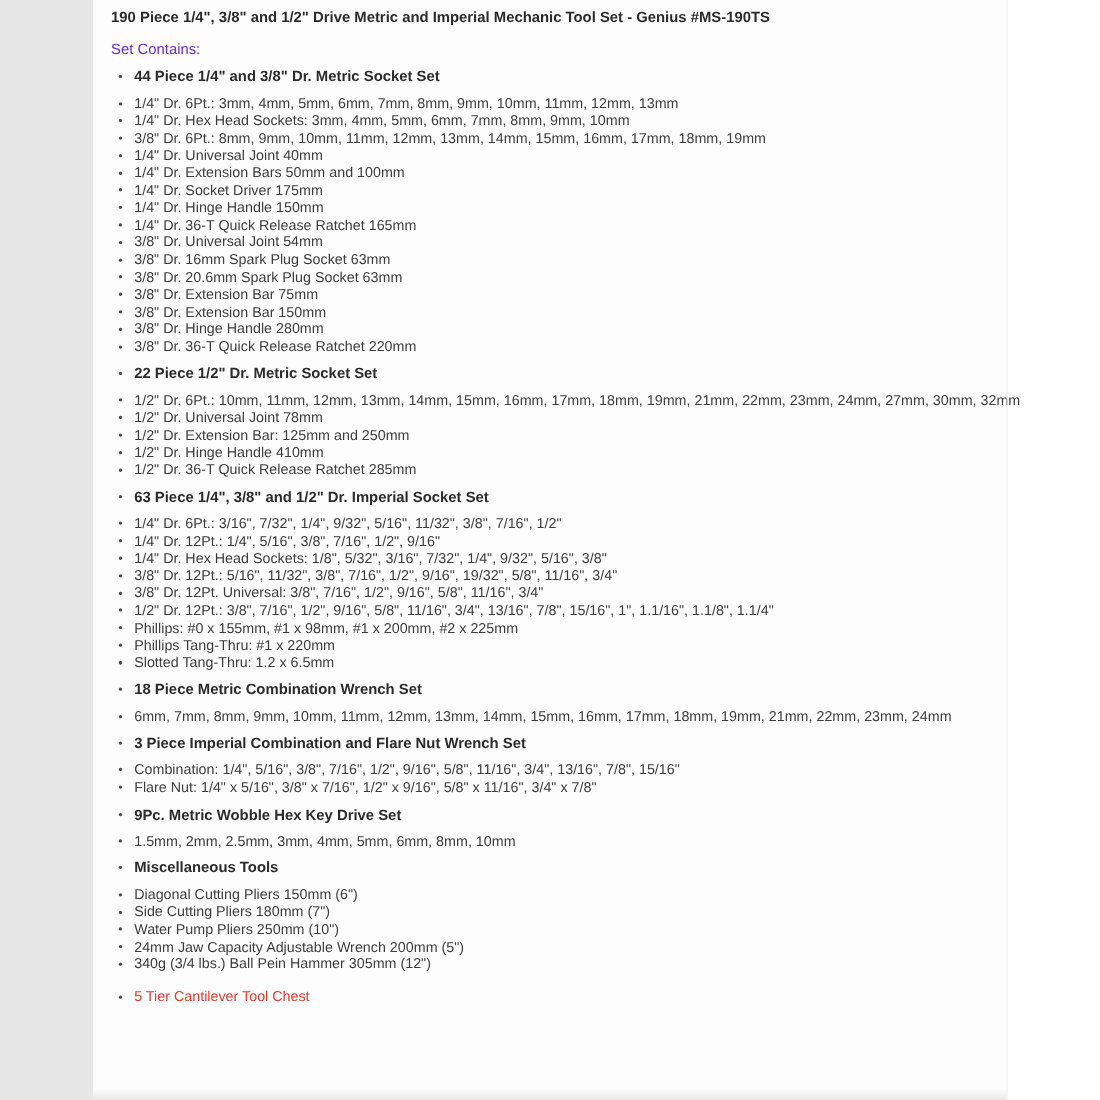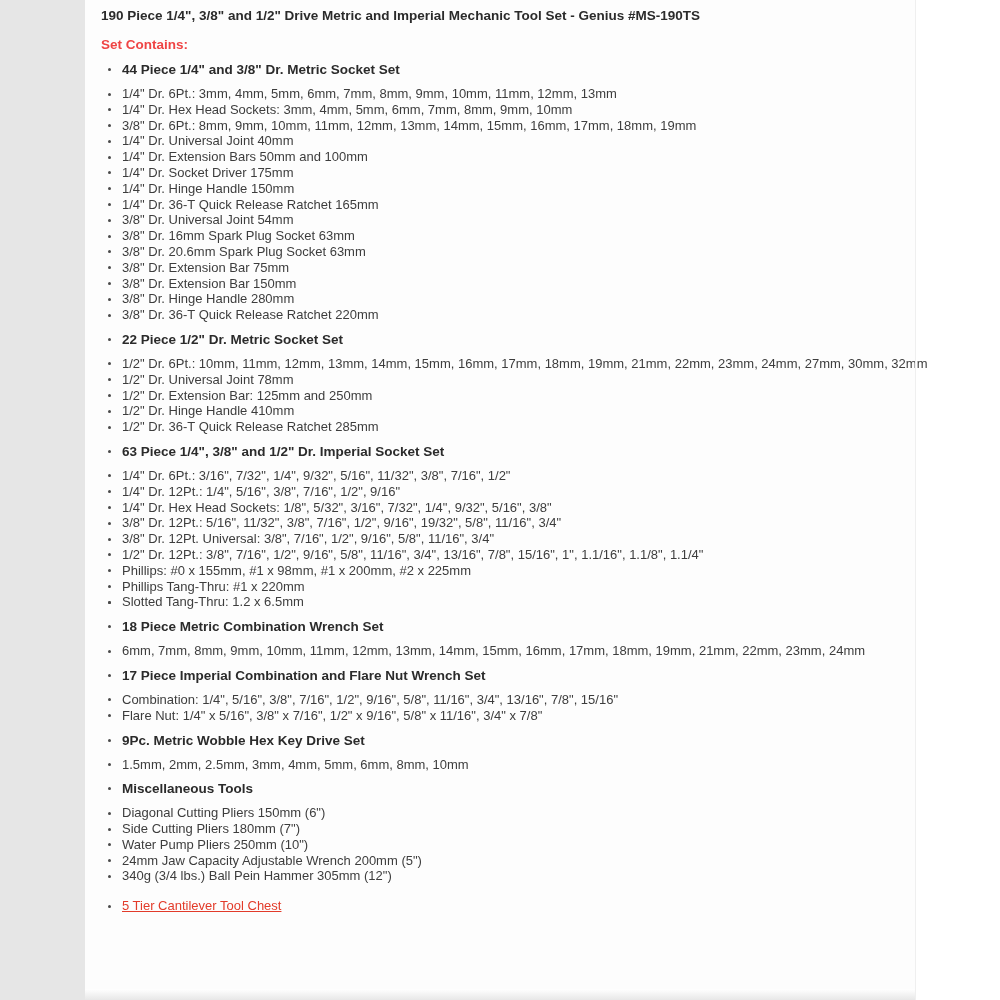--- a/index.html
+++ b/index.html
@@ -25,21 +25,21 @@
     position:absolute; left:85px; top:0; width:831px; height:990px;
     background:#fdfdfd; box-sizing:border-box;
     padding:7px 18px 0 16px;
     color:#3d3d3d; font-size:13px;
   }
   .title {
     font-weight:bold; font-size:13.5px; color:#2b2b2b;
     line-height:17px; margin:0;
   }
   .subtitle {
-    font-weight:bold; font-size:13.5px; color:#ef4444;
+    font-weight:normal; font-size:13.5px; color:#6d28d9;
     line-height:17px; margin:12px 0 0 0;
   }
   .sec-heading {
     position:relative; padding-left:21px;
     font-weight:bold; font-size:13.5px; color:#2b2b2b;
     line-height:17px; margin:8px 0 8px 0;
   }
   ul.items { list-style:none; margin:0; padding:0; }
   ul.items li {
     position:relative; padding-left:21px;
@@ -114,21 +114,21 @@
             <li><span class="bullet"></span><span>Slotted Tang-Thru: 1.2 x 6.5mm</span></li>
           </ul>
         </section>
         <section>
           <div class="sec-heading"><span class="bullet"></span><span>18 Piece Metric Combination Wrench Set</span></div>
           <ul class="items">
             <li><span class="bullet"></span><span>6mm, 7mm, 8mm, 9mm, 10mm, 11mm, 12mm, 13mm, 14mm, 15mm, 16mm, 17mm, 18mm, 19mm, 21mm, 22mm, 23mm, 24mm</span></li>
           </ul>
         </section>
         <section>
-          <div class="sec-heading"><span class="bullet"></span><span>17 Piece Imperial Combination and Flare Nut Wrench Set</span></div>
+          <div class="sec-heading"><span class="bullet"></span><span>3 Piece Imperial Combination and Flare Nut Wrench Set</span></div>
           <ul class="items">
             <li><span class="bullet"></span><span>Combination: 1/4", 5/16", 3/8", 7/16", 1/2", 9/16", 5/8", 11/16", 3/4", 13/16", 7/8", 15/16"</span></li>
             <li><span class="bullet"></span><span>Flare Nut: 1/4" x 5/16", 3/8" x 7/16", 1/2" x 9/16", 5/8" x 11/16", 3/4" x 7/8"</span></li>
           </ul>
         </section>
         <section>
           <div class="sec-heading"><span class="bullet"></span><span>9Pc. Metric Wobble Hex Key Drive Set</span></div>
           <ul class="items">
             <li><span class="bullet"></span><span>1.5mm, 2mm, 2.5mm, 3mm, 4mm, 5mm, 6mm, 8mm, 10mm</span></li>
           </ul>
@@ -140,19 +140,19 @@
             <li><span class="bullet"></span><span>Side Cutting Pliers 180mm (7")</span></li>
             <li><span class="bullet"></span><span>Water Pump Pliers 250mm (10")</span></li>
             <li><span class="bullet"></span><span>24mm Jaw Capacity Adjustable Wrench 200mm (5")</span></li>
             <li><span class="bullet"></span><span>340g (3/4 lbs.) Ball Pein Hammer 305mm (12")</span></li>
           </ul>
         </section>
       </div>
     <ul class="linklist">
       <li>
         <span class="bullet" style="top:6.5px"></span>
-        <span class="link" style="color: rgb(226, 59, 42); text-decoration: underline;">5 Tier Cantilever Tool Chest</span>
+        <span class="link" style="color: rgb(226, 59, 42);">5 Tier Cantilever Tool Chest</span>
       </li>
     </ul>
   </div>
   <div class="right-divider"></div>
   <div class="bottom-edge"></div>
 </div>
 
 </body></html>

